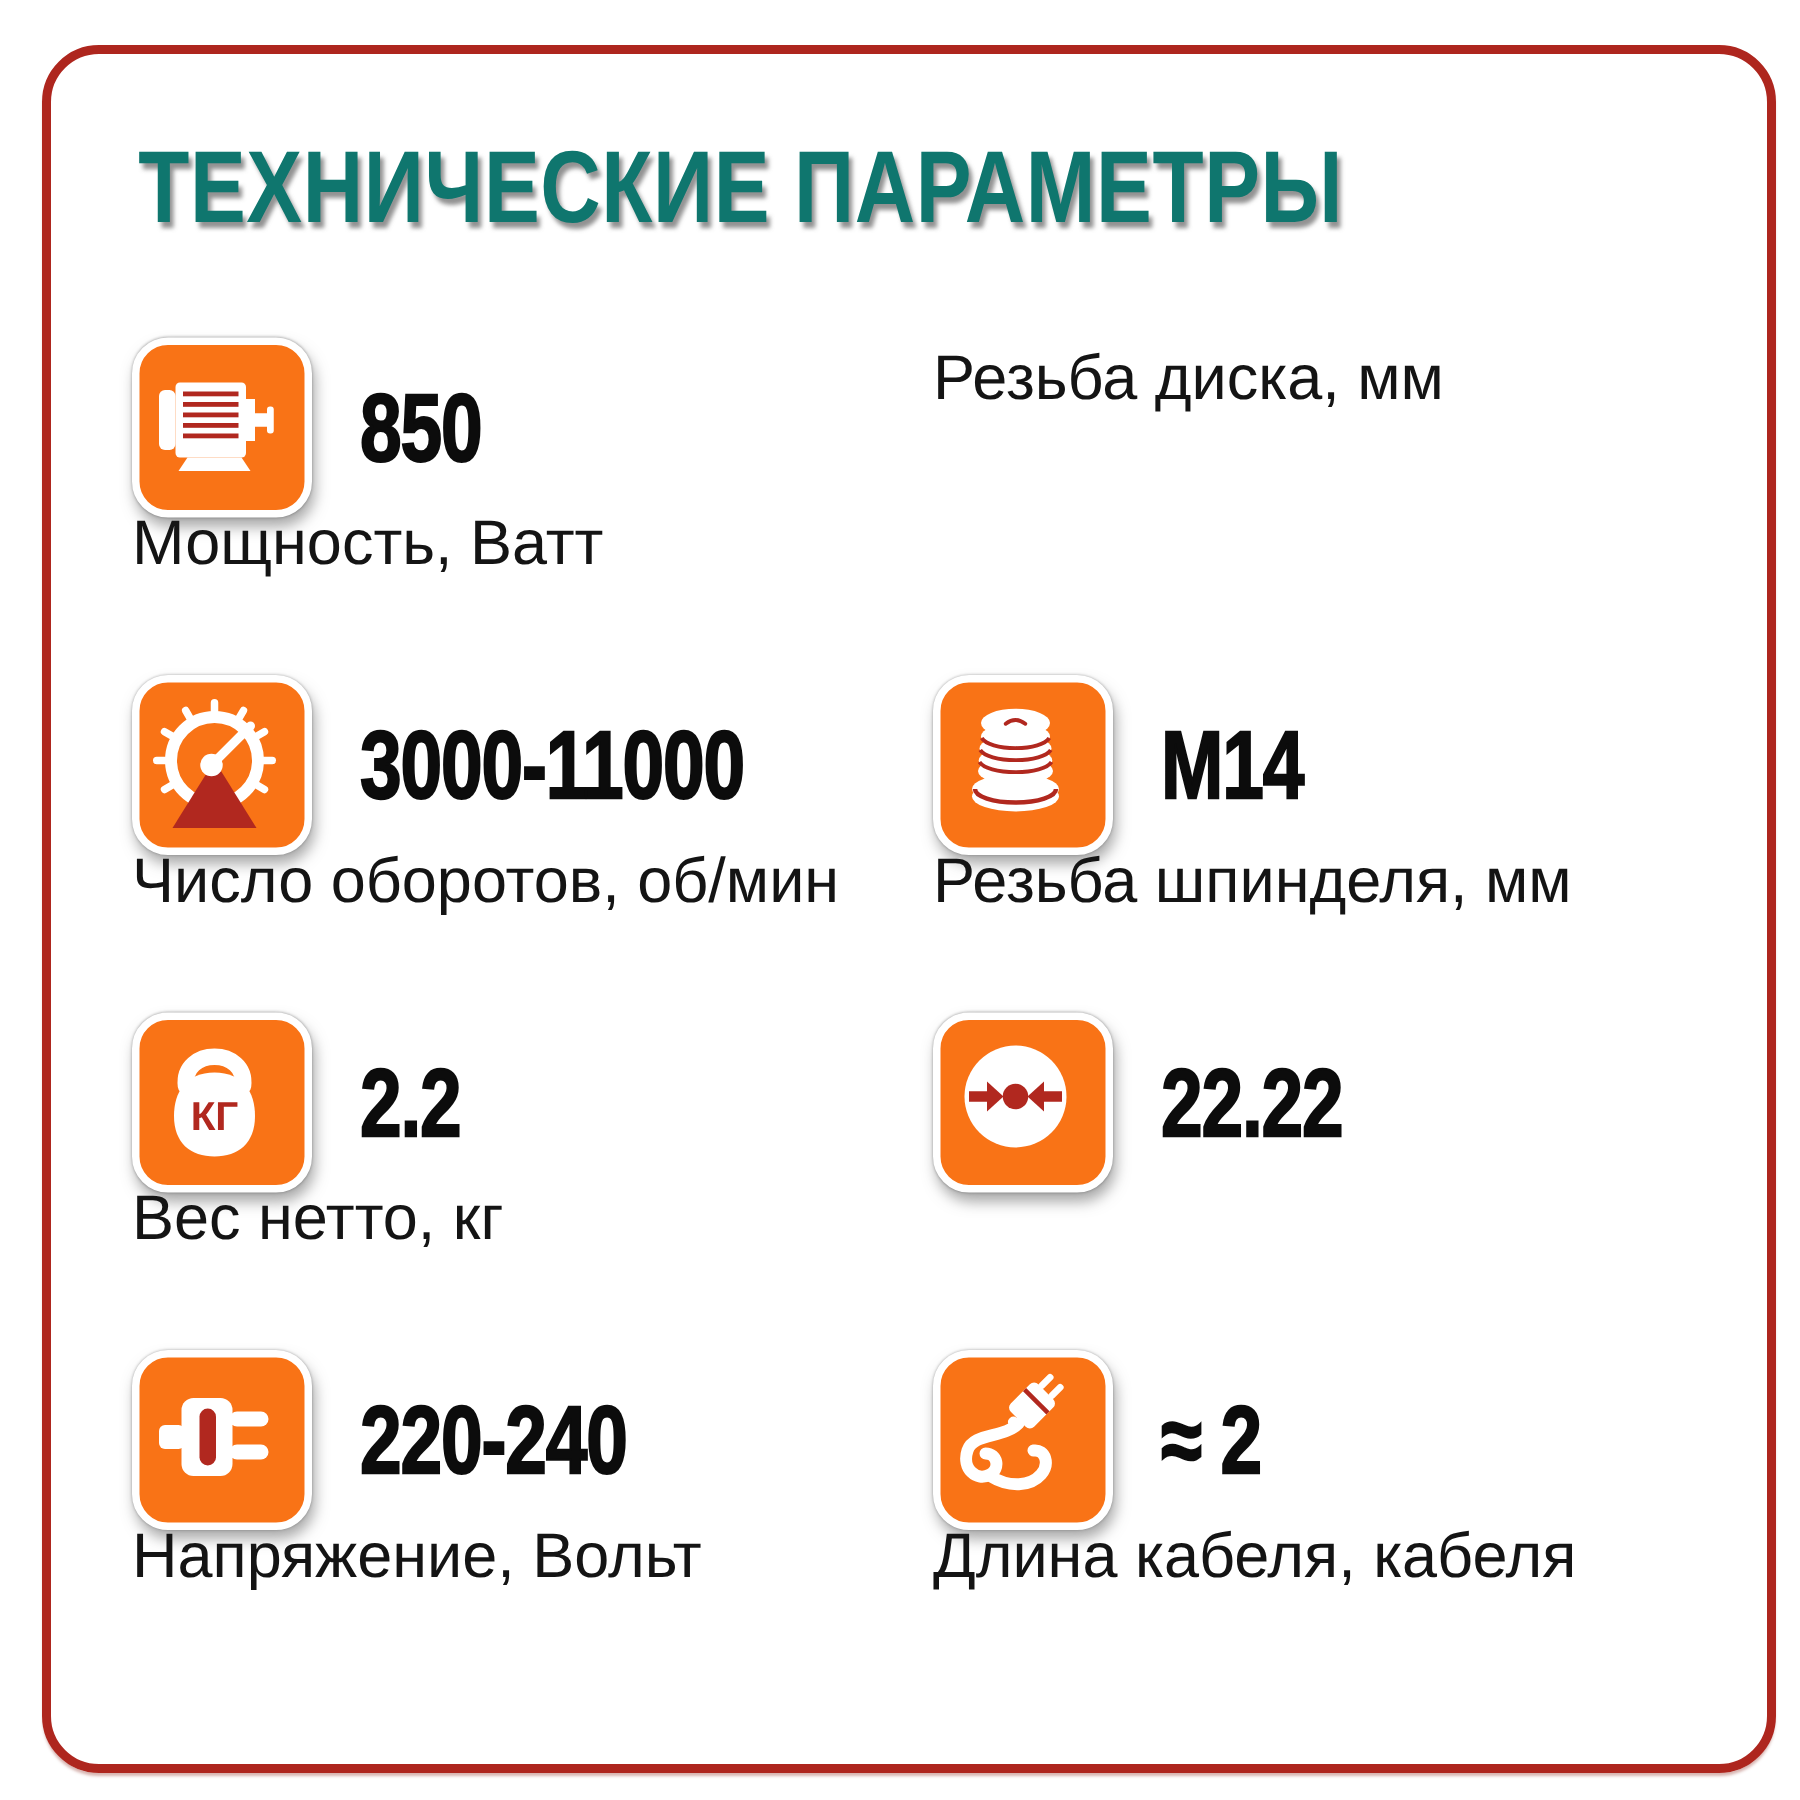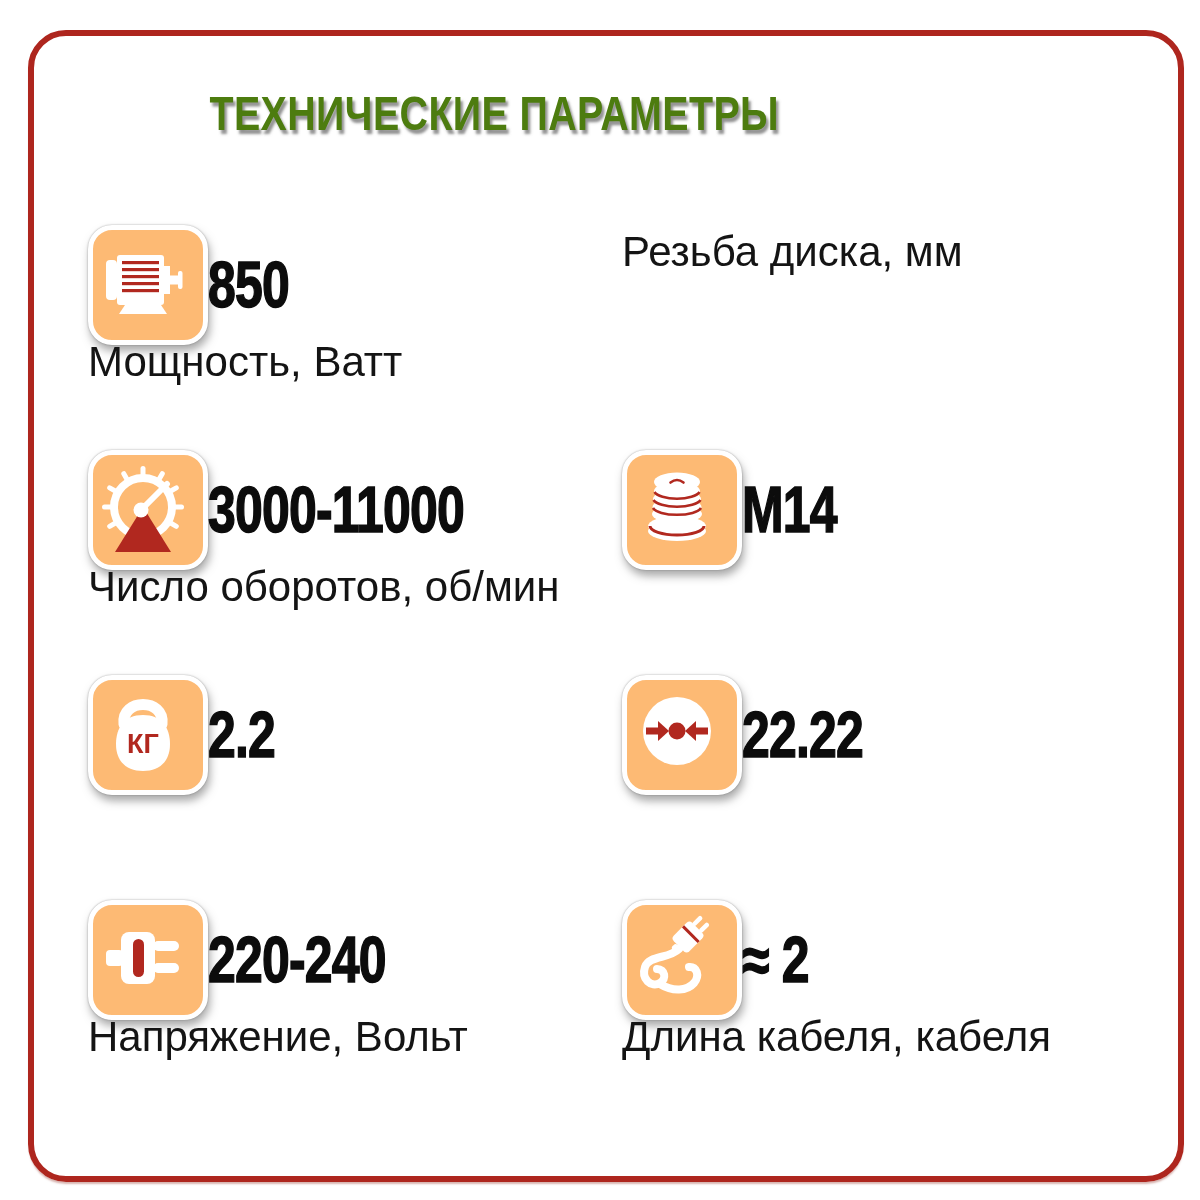--- a/index.html
+++ b/index.html
@@ -15,50 +15,51 @@
     left:28px; top:30px;
     width:1144px; height:1140px;
     border:6px solid #ae261e;
     border-radius:38px;
     box-shadow:0 3px 2px -1px rgba(140,40,30,0.35);
   }
   .title {
     position:absolute;
     top:88px; left:0; width:988px;
     text-align:center;
-    font-size:48px;
+    font-size:68px;
     font-weight:bold;
     line-height:1.1;
-    color:#4d7c0f;
+    color:#0f766e;
     white-space:nowrap;
   }
   .title-inner {
     display:inline-block;
     transform:scaleX(0.82);
     transform-origin:center;
     text-shadow:3px 4px 3px rgba(110,110,110,0.75);
     letter-spacing:0.5px;
   }
   .grid {
     position:absolute;
     left:88px; top:230px;
     width:1060px;
     display:grid;
     grid-template-columns:534px 1fr;
   }
   .spec-item { height:225px; }
   .spec-top {
     display:flex;
     align-items:center;
+    gap:32px;
     height:110px;
   }
   .icon-tile {
     flex:0 0 auto;
     width:110px; height:110px;
-    background:#fdba74;
+    background:#f97316;
     border:5px solid #ffffff;
     border-radius:24px;
     box-shadow:2px 6px 9px rgba(85,85,85,0.5), 0 0 2px rgba(0,0,0,0.35);
   }
   .icon-tile svg { display:block; width:100px; height:100px; }
   .spec-value {
     font-size:64px;
     font-weight:bold;
     color:#0c0c0c;
     letter-spacing:-1px;
@@ -152,33 +153,35 @@
           <path d="M26 53 A24.5 8.5 0 0 0 74 53" fill="none" stroke="#b1281f" stroke-width="2.6"></path>
           <ellipse cx="50" cy="27" rx="23" ry="9.5" fill="#fff"></ellipse>
           <path d="M43.5 27.5 Q50 22.5 56.5 27.5" fill="none" stroke="#b1281f" stroke-width="2.6" stroke-linecap="round"></path>
           <ellipse cx="50" cy="71" rx="29" ry="10" fill="#fff"></ellipse>
           <ellipse cx="50" cy="76" rx="29" ry="10" fill="#fff"></ellipse>
           <path d="M23 71 A27 9 0 0 0 77 71" fill="none" stroke="#b1281f" stroke-width="3"></path>
         </svg>
       </div>
       <div class="spec-value">М14</div>
     </div>
+    <div class="spec-label">Резьба шпинделя, мм</div>
   </div>
 
   <div class="spec-item">
     <div class="spec-top">
       <div class="icon-tile">
         <svg viewBox="0 0 100 100">
           <path d="M31 44 C28 18 72 18 69 44" fill="none" stroke="#fff" stroke-width="11" stroke-linecap="round"></path>
           <path d="M50 35 C31 35 23 48 23 64 C23 82 34 91 50 91 C66 91 77 82 77 64 C77 48 69 35 50 35 Z" fill="#fff"></path>
           <text x="50" y="73" text-anchor="middle" font-family="Liberation Sans, sans-serif" font-size="27" font-weight="bold" fill="#b1281f">КГ</text>
         </svg>
       </div>
       <div class="spec-value">2.2</div>
     </div>
+    <div class="spec-label">Вес нетто, кг</div>
   </div>
 
   <div class="spec-item">
     <div class="spec-top">
       <div class="icon-tile">
         <svg viewBox="0 0 100 100">
           <circle cx="50" cy="51" r="34" fill="#fff"></circle>
           <circle cx="50" cy="51" r="8.5" fill="#b1281f"></circle>
           <g fill="#b1281f">
             <rect x="19" y="47.5" width="14" height="7"></rect>

